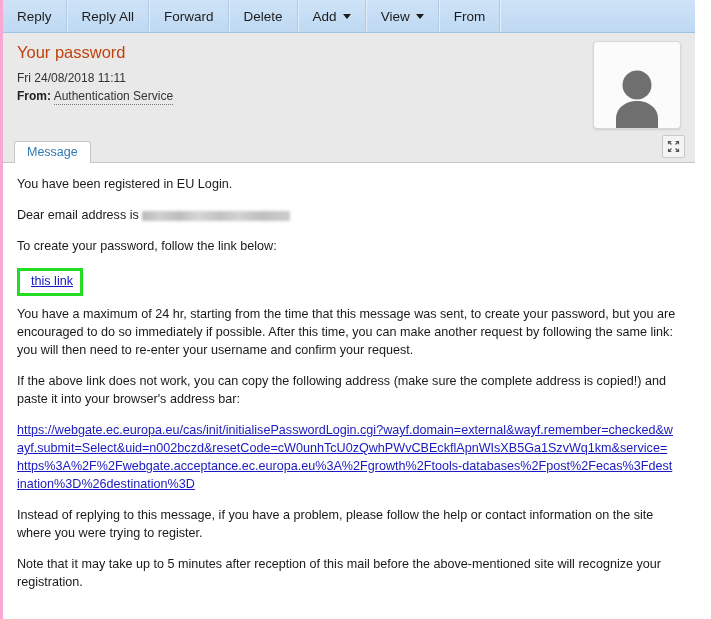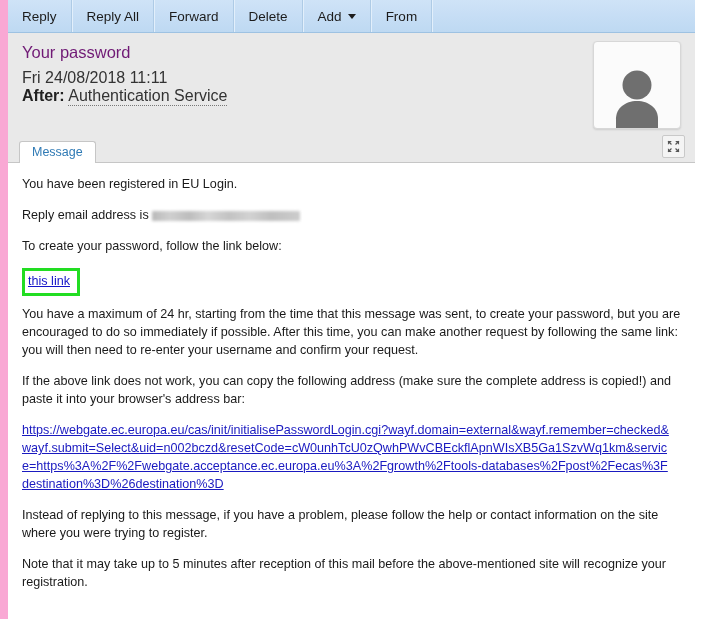--- a/index.html
+++ b/index.html
@@ -12,21 +12,21 @@
     background: #ffffff;
     font-family: "Liberation Sans", sans-serif;
     overflow: hidden;
   }
   .app {
     position: relative;
     width: 695px;
     height: 619px;
     box-sizing: border-box;
     background: #ffffff;
-    border-left: 8px solid #f9a8d4;
+    border-left: 3px solid #f9a8d4;
     overflow: hidden;
   }
 
   
   .toolbar {
     position: relative;
     height: 33px;
     background: linear-gradient(to bottom, #cfe3f7 0%, #c7def5 45%, #bed9f2 100%);
     border-bottom: 1px solid #9ec2e2;
     display: flex;
@@ -63,26 +63,26 @@
   
   .header {
     position: relative;
     background: #e9e9e9;
     padding: 10px 14px 6px 14px;
     box-sizing: border-box;
     height: 104px;
   }
   .subject {
     font-size: 16.5px;
-    color: #701a75;
+    color: #c2410c;
     margin: 0 0 9px 0;
     font-weight: normal;
   }
   .meta-line {
-    font-size: 16px;
+    font-size: 12px;
     color: #333333;
     margin-bottom: 4px;
     line-height: 14px;
   }
   .meta-label {
     font-weight: bold;
     color: #222222;
   }
   .meta-from {
     color: #333333;
@@ -179,20 +179,21 @@
     display: inline-block;
     border: 3px solid #22dd22;
     padding: 3px 7px 4px 3px;
     margin: 0 0 9px 0;
     line-height: 15px;
   }
   a.inline-link {
     color: #1414c8;
     text-decoration: underline;
     font-size: 12.6px;
+    margin-left: 8px;
   }
   .url-block {
     margin: 0 8px 13px 0;
     word-break: break-all;
   }
   a.url-link {
     color: #1a1ac0;
     text-decoration: underline;
     font-size: 12.6px;
     line-height: 16px;
@@ -214,30 +215,34 @@
       <span>Forward</span>
     </div>
     <div class="tb-btn">
       <span>Delete</span>
     </div>
     <div class="tb-btn">
       <span>Add</span>
       <span class="caret"></span>
     </div>
     <div class="tb-btn">
+      <span>View</span>
+      <span class="caret"></span>
+    </div>
+    <div class="tb-btn">
       <span>From</span>
     </div>
     <div class="tb-filler"></div>
   </div>
 
   <div class="header">
     <div class="subject">Your password</div>
     <div class="meta-line">Fri 24/08/2018 11:11</div>
     <div class="meta-line">
-      <span class="meta-label">After:</span>
+      <span class="meta-label">From:</span>
       <span class="meta-from">Authentication Service</span>
     </div>
 
     <div class="avatar">
       <svg width="60" height="62" viewBox="0 0 60 62">
         <circle cx="30" cy="19" r="14.5" fill="#6f6f6f"></circle>
         <path d="M30 35c-12 0-21 7.5-21 17.5V62h42v-9.5C51 42.5 42 35 30 35z" fill="#6f6f6f"></path>
       </svg>
     </div>
   </div>
@@ -256,21 +261,21 @@
       </svg>
     </div>
   </div>
 
   <div class="msgbody">
 
 
     <p>You have been registered in EU Login.</p>
 
     <p>
-      <span>Reply email address is</span>
+      <span>Dear email address is</span>
       <span class="redact redact-email"></span>
     </p>
 
     <p>To create your password, follow the link below:</p>
 
     <div class="link-wrap">
       <a class="inline-link" href="#">this link</a>
     </div>
 
     <p>You have a maximum of 24 hr, starting from the time that this message was sent, to create your password, but you are encouraged to do so immediately if possible. After this time, you can make another request by following the same link: you will then need to re-enter your username and confirm your request.</p>

